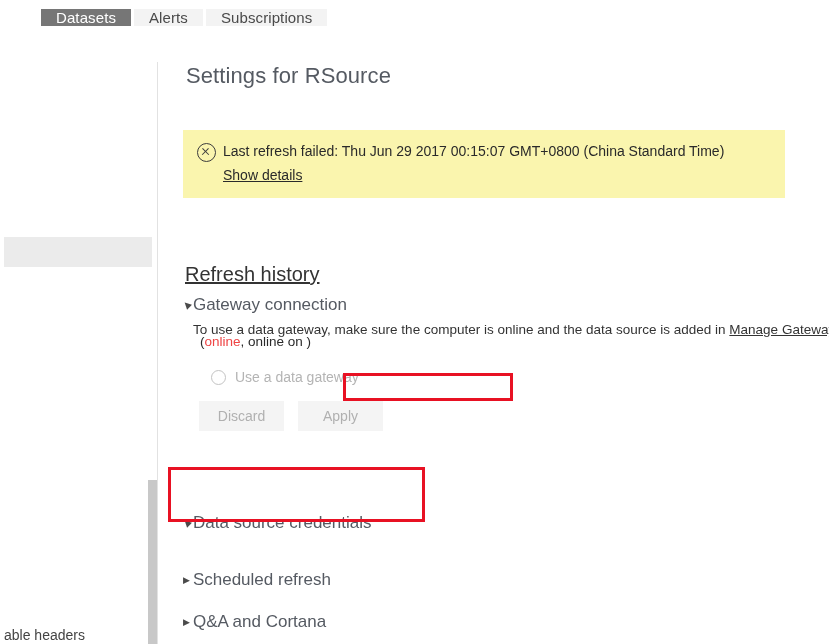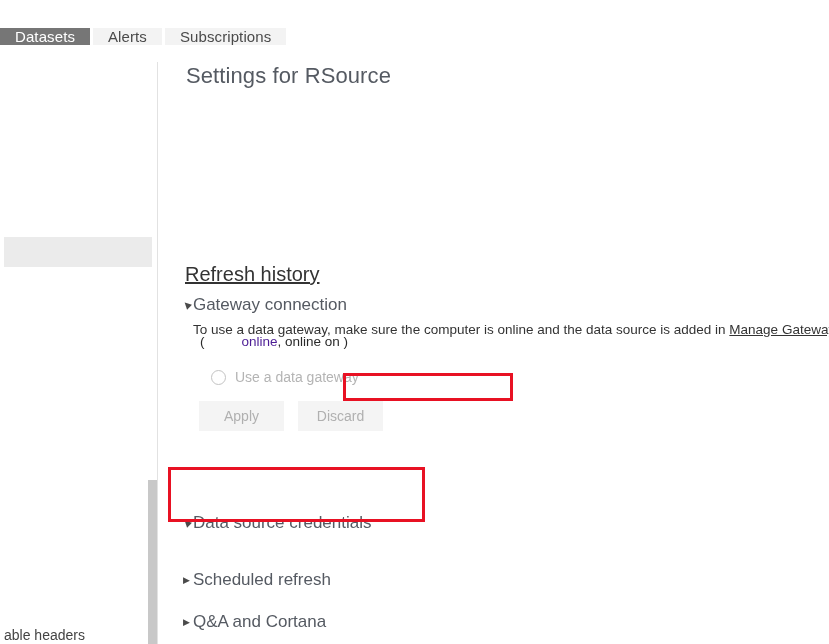--- a/index.html
+++ b/index.html
@@ -16,21 +16,22 @@
     position: relative;
   }
 
   
   .tabbar {
     position: absolute;
     left: 0;
     top: 9px;
     height: 36px;
     display: flex;
-    align-items: flex-end;
+    align-items: flex-start;
+    padding-left: 41px;
   }
   .tab {
     display: flex;
     align-items: center;
     justify-content: center;
     padding: 0 15px;
     font-size: 15px;
     color: #4a4a4a;
     background: #f3f3f3;
     margin-right: 3px;
@@ -242,22 +243,21 @@
   }
 
   .status-line {
     position: absolute;
     left: 200px;
     top: 334px;
     font-size: 13.5px;
     color: #2a2a2a;
   }
   .status-online {
-    color: #4c1d95;
-    padding-left: 37px;
+    color: #ef4444;
   }
 
   .redbox {
     position: absolute;
     border: 3px solid #e81123;
     box-sizing: border-box;
     pointer-events: none;
   }
   #redbox-status {
     left: 185px;
@@ -310,20 +310,27 @@
   <div class="left-grayband"></div>
   <div class="left-partial-text">able headers</div>
 </div>
 <div class="vdivider"></div>
 <div class="scroll-thumb"></div>
 
 <div class="settings">
 
   <div class="page-title">Settings for RSource</div>
 
+  <div class="banner">
+    <div class="banner-row">
+      <span class="banner-icon"></span>
+      <span class="banner-text">Last refresh failed: Thu Jun 29 2017 00:15:07 GMT+0800 (China Standard Time)</span>
+    </div>
+    <span class="banner-link">Show details</span>
+  </div>
 
   <div class="refresh-history">Refresh history</div>
 
   <div class="section-head" style="left:25px; top:250px;">
     <span class="tri expanded">◀</span>
     <span>Gateway connection</span>
   </div>
 
   <div class="gw-desc">
     <span>To use a data gateway, make sure the computer is online and the data source is added in </span><a>Manage Gateways</a>
@@ -333,22 +340,22 @@
   <div class="status-line" style="left:42px; top:289px;">
     <span>(</span><span class="status-online">online</span><span>, online on )</span>
   </div>
 
   <div class="radio-row" style="left:41px; top:324px;padding-left:12px;">
     <span class="radio disabled"></span>
     <span class="radio-label disabled">Use a data gateway</span>
   </div>
 
   <div class="btn-row">
+    <button class="btn">Discard</button>
     <button class="btn">Apply</button>
-    <button class="btn">Discard</button>
   </div>
 
   <div class="section-head" style="left:25px; top:468px;">
     <span class="tri expanded">◀</span>
     <span>Data source credentials</span>
   </div>
 
   <div class="section-head" style="left:25px; top:525px;">
     <span class="tri">▶</span>
     <span>Scheduled refresh</span>

